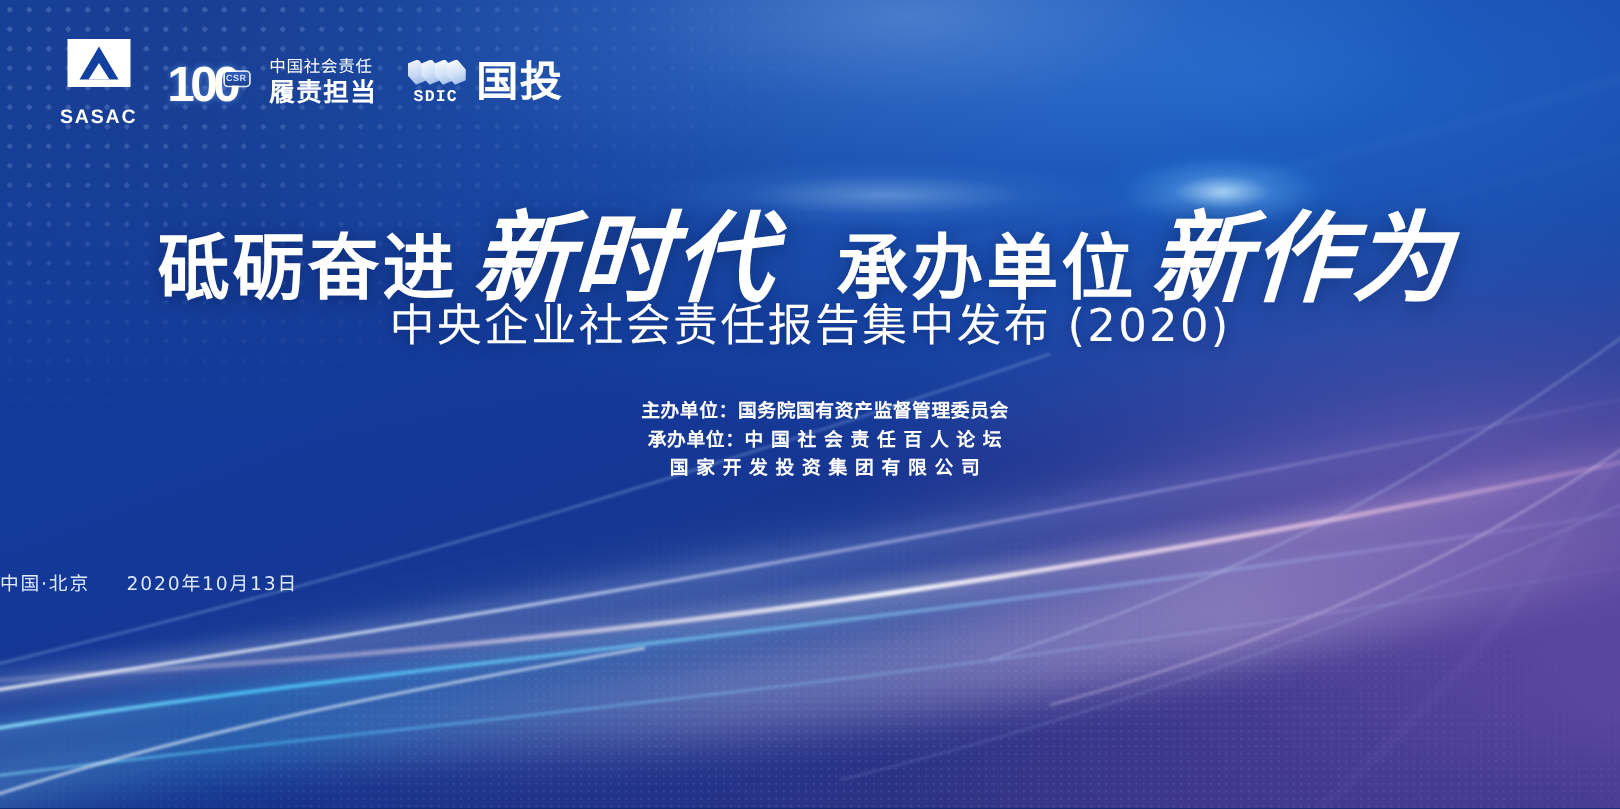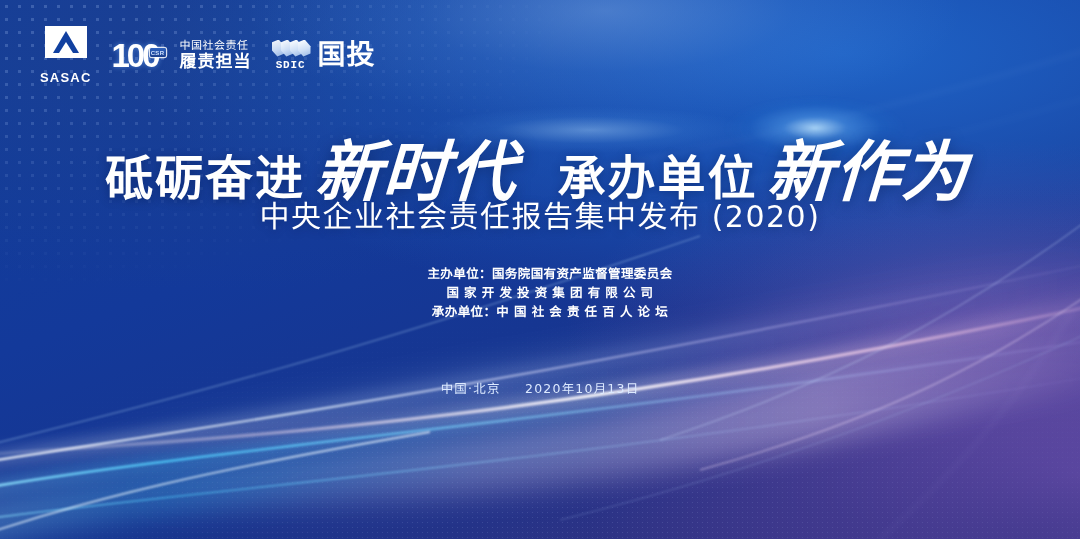--- a/index.html
+++ b/index.html
@@ -266,21 +266,21 @@
     font-family:"DejaVu Sans","Liberation Sans",sans-serif;
     white-space: nowrap;
   }
   #organizers .row { display:block;margin-left:20px; }
 
   
   #datebar {
     position:absolute;
     left:0; right:0;
     top: 378px;
-    text-align:center;
+    text-align:left;
     z-index: 11;
     color: #dce9ff;
     font-size: 12.5px;
     letter-spacing: 1.2px;
     font-family:"DejaVu Sans","Liberation Sans",sans-serif;
     white-space: nowrap;
   }
   #datebar .sep { display:inline-block; width: 14px; }
 </style>
 </head>
@@ -416,24 +416,24 @@
     <span class="seg seg-brush">新作为</span>
   </div>
 
   <div id="subtitle">中央企业社会责任报告集中发布 (2020)</div>
 
   <div id="organizers">
     <span class="row">
       <span>主办单位：</span><span>国务院国有资产监督管理委员会</span>
     </span>
     <span class="row">
-      <span>国 家 开 发 投 资 集 团 有 限 公 司</span>
+      <span>承办单位：</span><span>中 国 社 会 责 任 百 人 论 坛</span>
     </span>
     <span class="row">
-      <span>承办单位：</span><span>中 国 社 会 责 任 百 人 论 坛</span>
+      <span>国 家 开 发 投 资 集 团 有 限 公 司</span>
     </span>
   </div>
 
   <div id="datebar">
     <span>中国·北京</span>
     <span class="sep"></span>
     <span>2020年10月13日</span>
   </div>
 
 </div>

